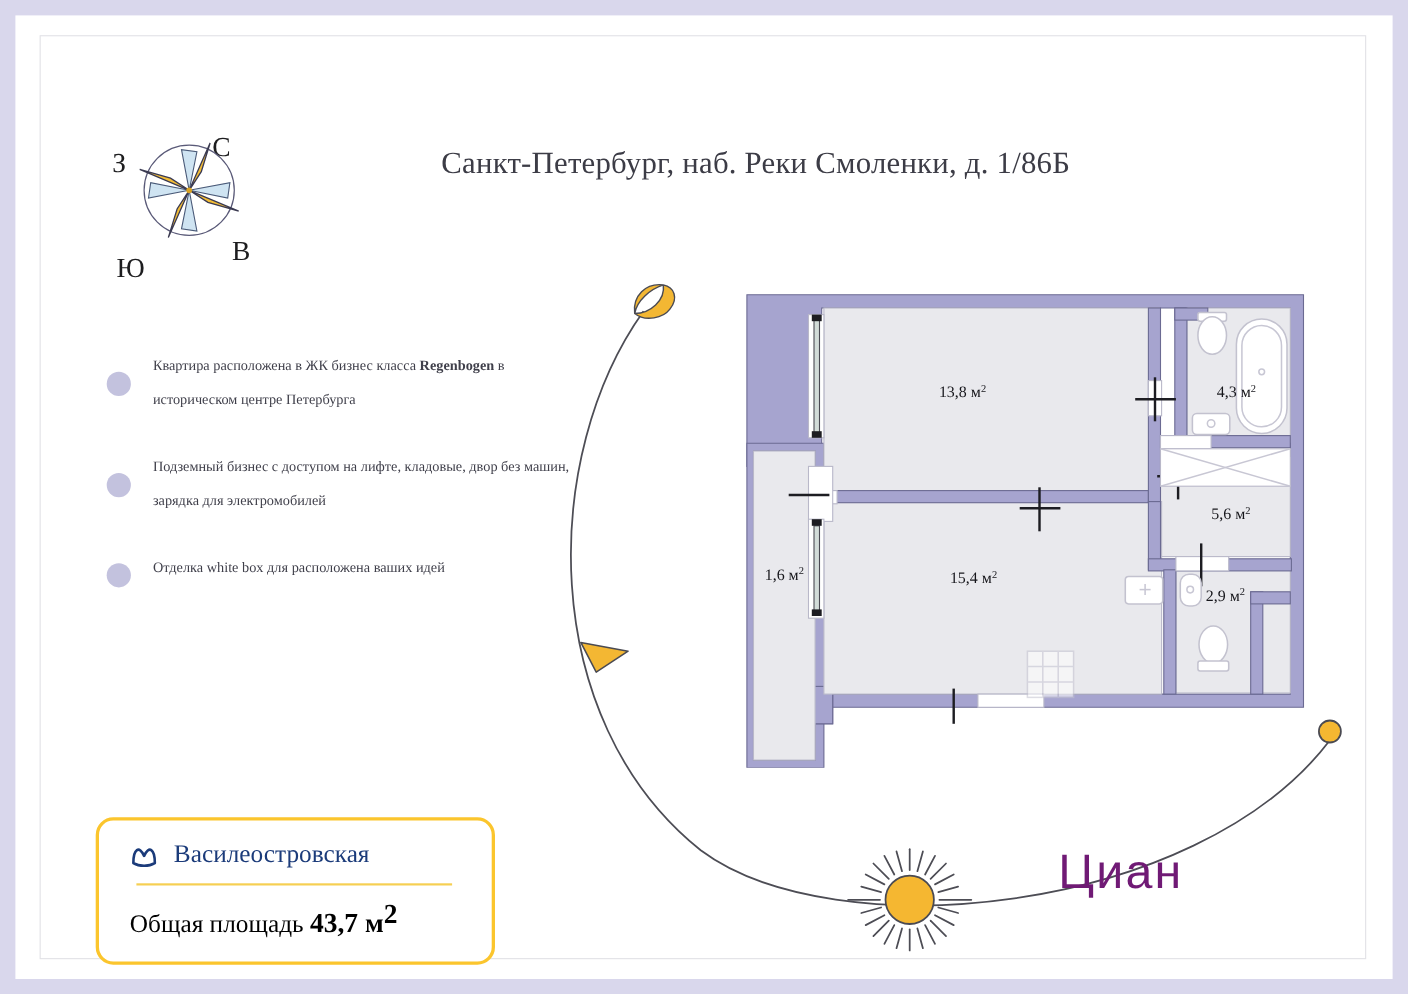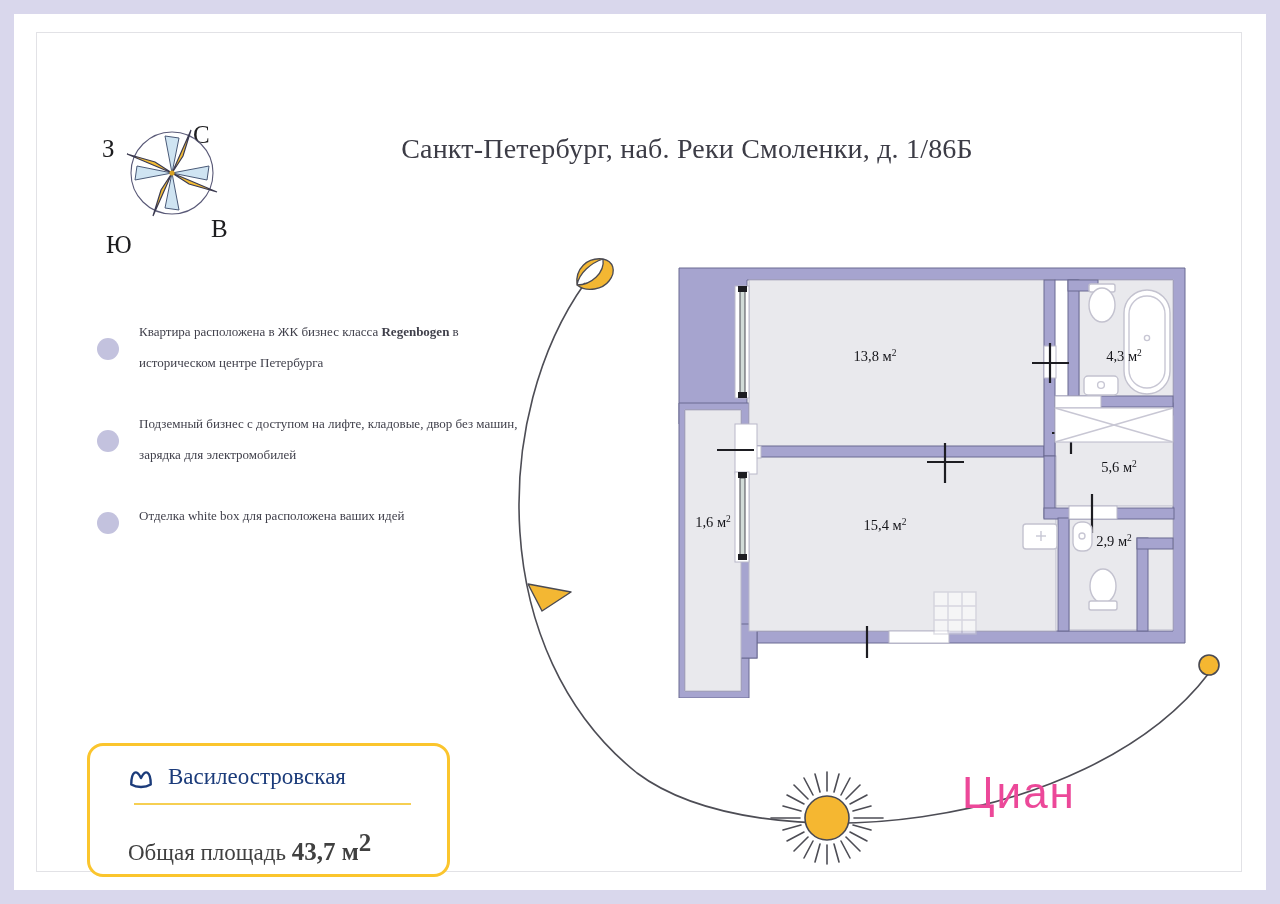--- a/index.html
+++ b/index.html
@@ -52,40 +52,40 @@
   .feature .txt {
     font-size:13px; line-height:31px; color:#3f3f4a;
     font-family:"Liberation Serif", serif;
   }
   .feature .txt b { font-weight:bold; }
 
   
   #info-card {
     position:absolute; left:50px; top:710px; width:363px; height:134px;
     border:3px solid #fbc52d; border-radius:16px; background:#fff;
-    padding:18px 30px 0 38px;
+    padding:18px 30px 0 28px;
   }
   #metro-row { display:flex; align-items:center; gap:14px; }
   #metro-logo { width:26px; height:26px; display:block; }
   #metro-name { font-size:23px; color:#1b3b7a; font-family:"Liberation Serif", serif; }
   #card-divider { height:2px; background:#f6cf52; margin:13px 6px 0 6px; }
-  #area-row { margin-top:24px; font-size:23px; color:#404040; font-family:"Liberation Serif", serif; }
+  #area-row { margin-top:13px; font-size:23px; color:#000000; font-family:"Liberation Serif", serif; }
   #area-row .val { font-weight:bold; font-size:25px; }
   sup { font-size:.6em; vertical-align:super; }
 
   
   #arc-layer { position:absolute; left:0; top:0; width:1206px; height:840px; pointer-events:none; }
 
   
   #floorplan { position:absolute; left:600px; top:195px; width:560px; height:470px; }
 
   
   #watermark {
     position:absolute; left:925px; top:735px; width:220px; height:55px;
-    font-size:44px; color:#ec4899; font-family:"Liberation Sans", sans-serif;
+    font-size:44px; color:#701a75; font-family:"Liberation Sans", sans-serif;
     letter-spacing:2px; user-select:none;
   }
 </style>
 </head>
 <body>
 
 <div id="page">
   <div id="inner-frame">
 
     <div id="compass">

